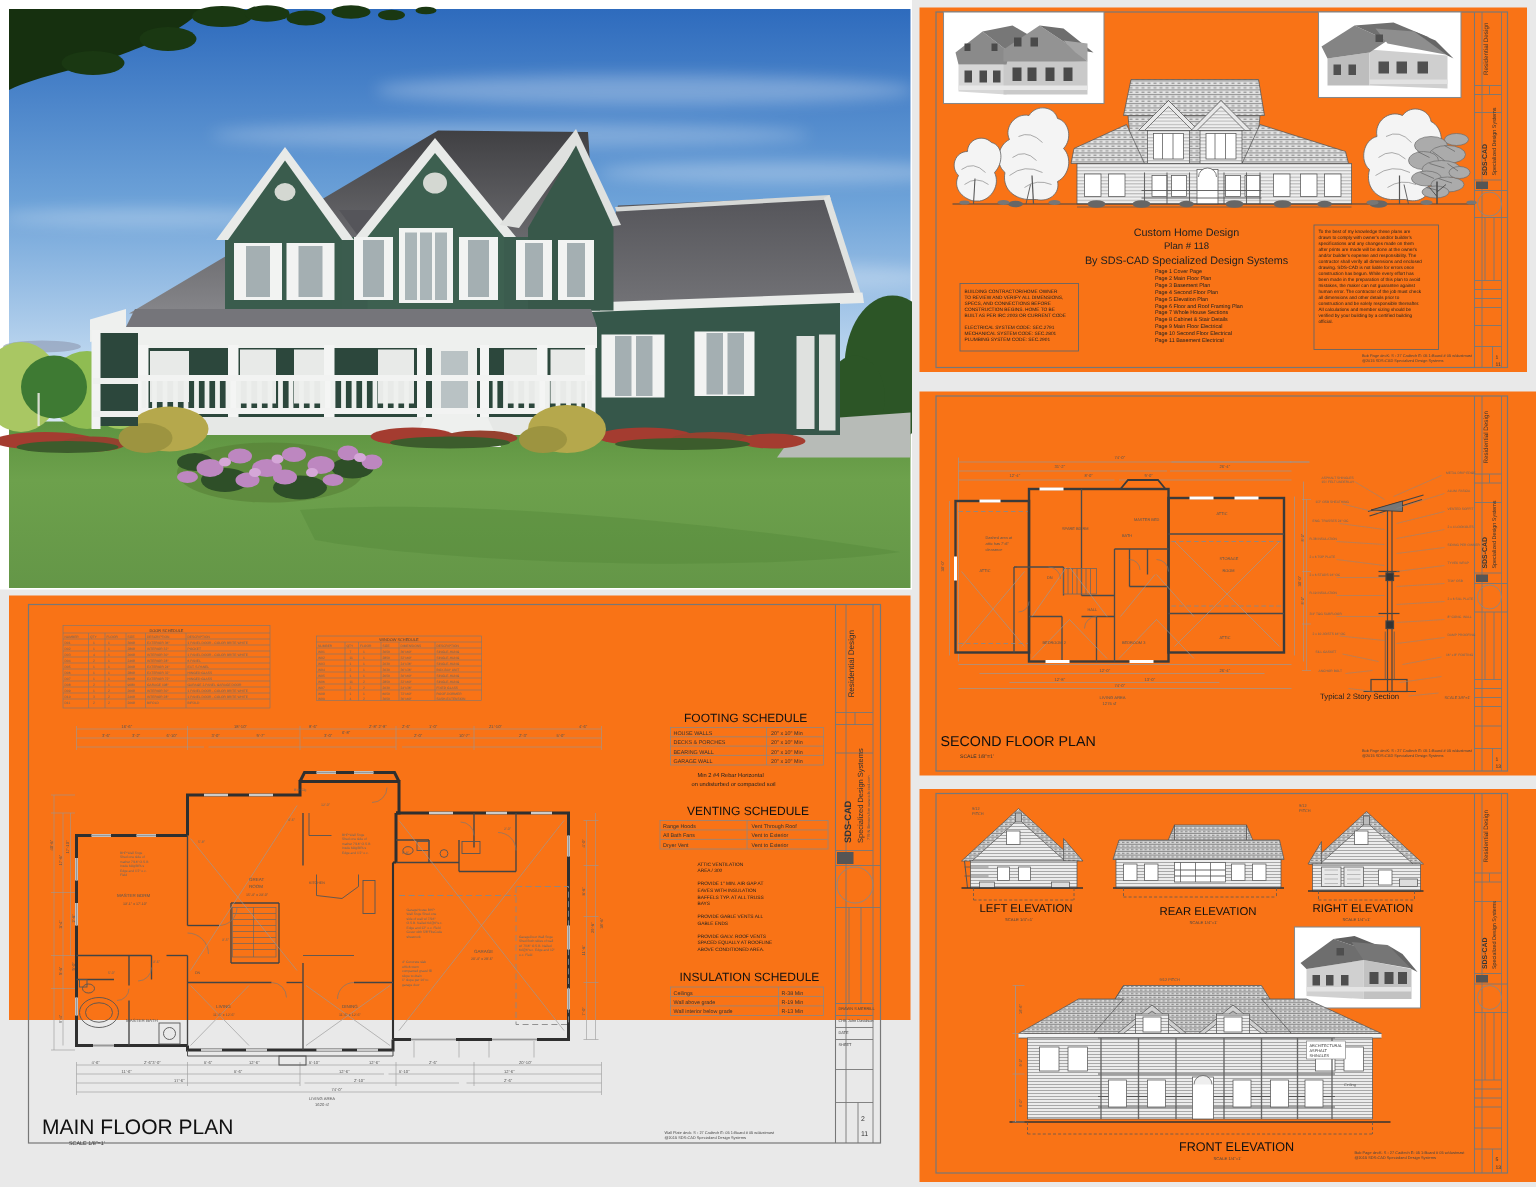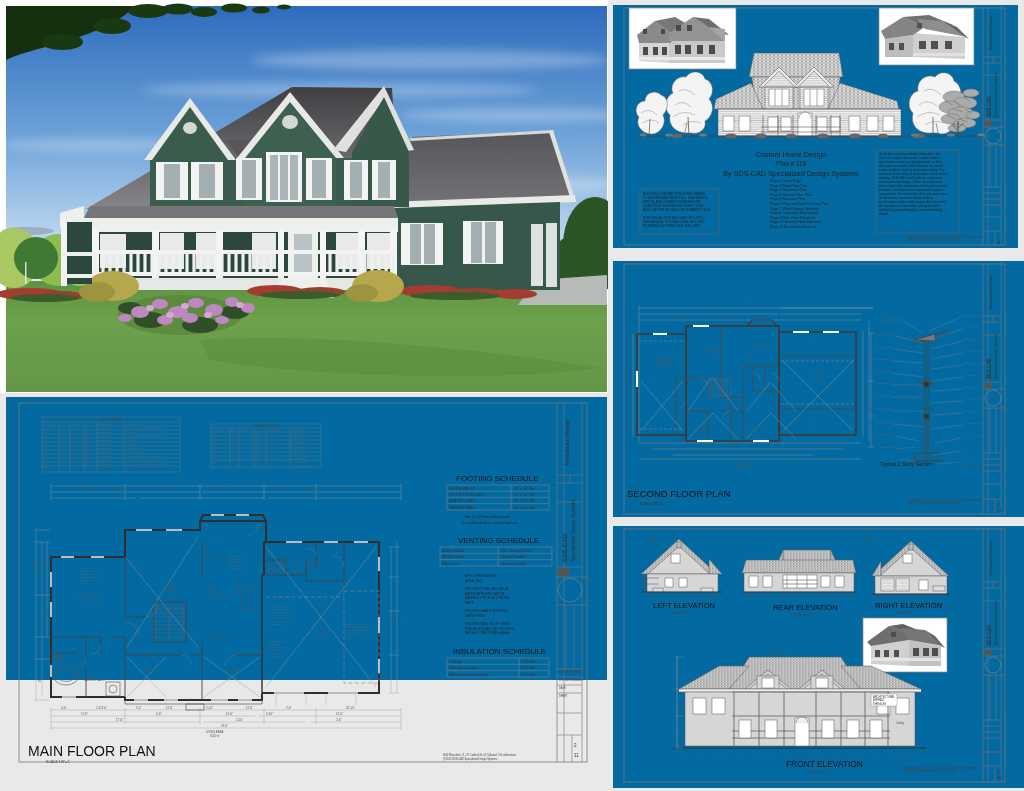--- a/index.html
+++ b/index.html
@@ -1,17 +1,17 @@
 <!DOCTYPE html>
 <html><head>
 <meta charset="utf-8">
 <style>
   html,body{margin:0;padding:0}
   body{width:1024px;height:791px;background:#e9e9e9;font-family:"Liberation Sans",sans-serif;position:relative;overflow:hidden}
-  .panel{position:absolute;background:#0369a1}
+  .panel{position:absolute;background:#f97316}
   svg{display:block}
   svg text{font-family:"Liberation Sans",sans-serif}
 </style>
 </head>
 <body>
 
 <div class="panel" id="photo" style="left:0;top:0;width:608px;height:393px;background:#fff">
 <svg width="608" height="393" viewBox="0 0 608 393" xmlns="http://www.w3.org/2000/svg">
   <defs>
     <linearGradient id="sky" x1="0" y1="0" x2="0" y2="1">

